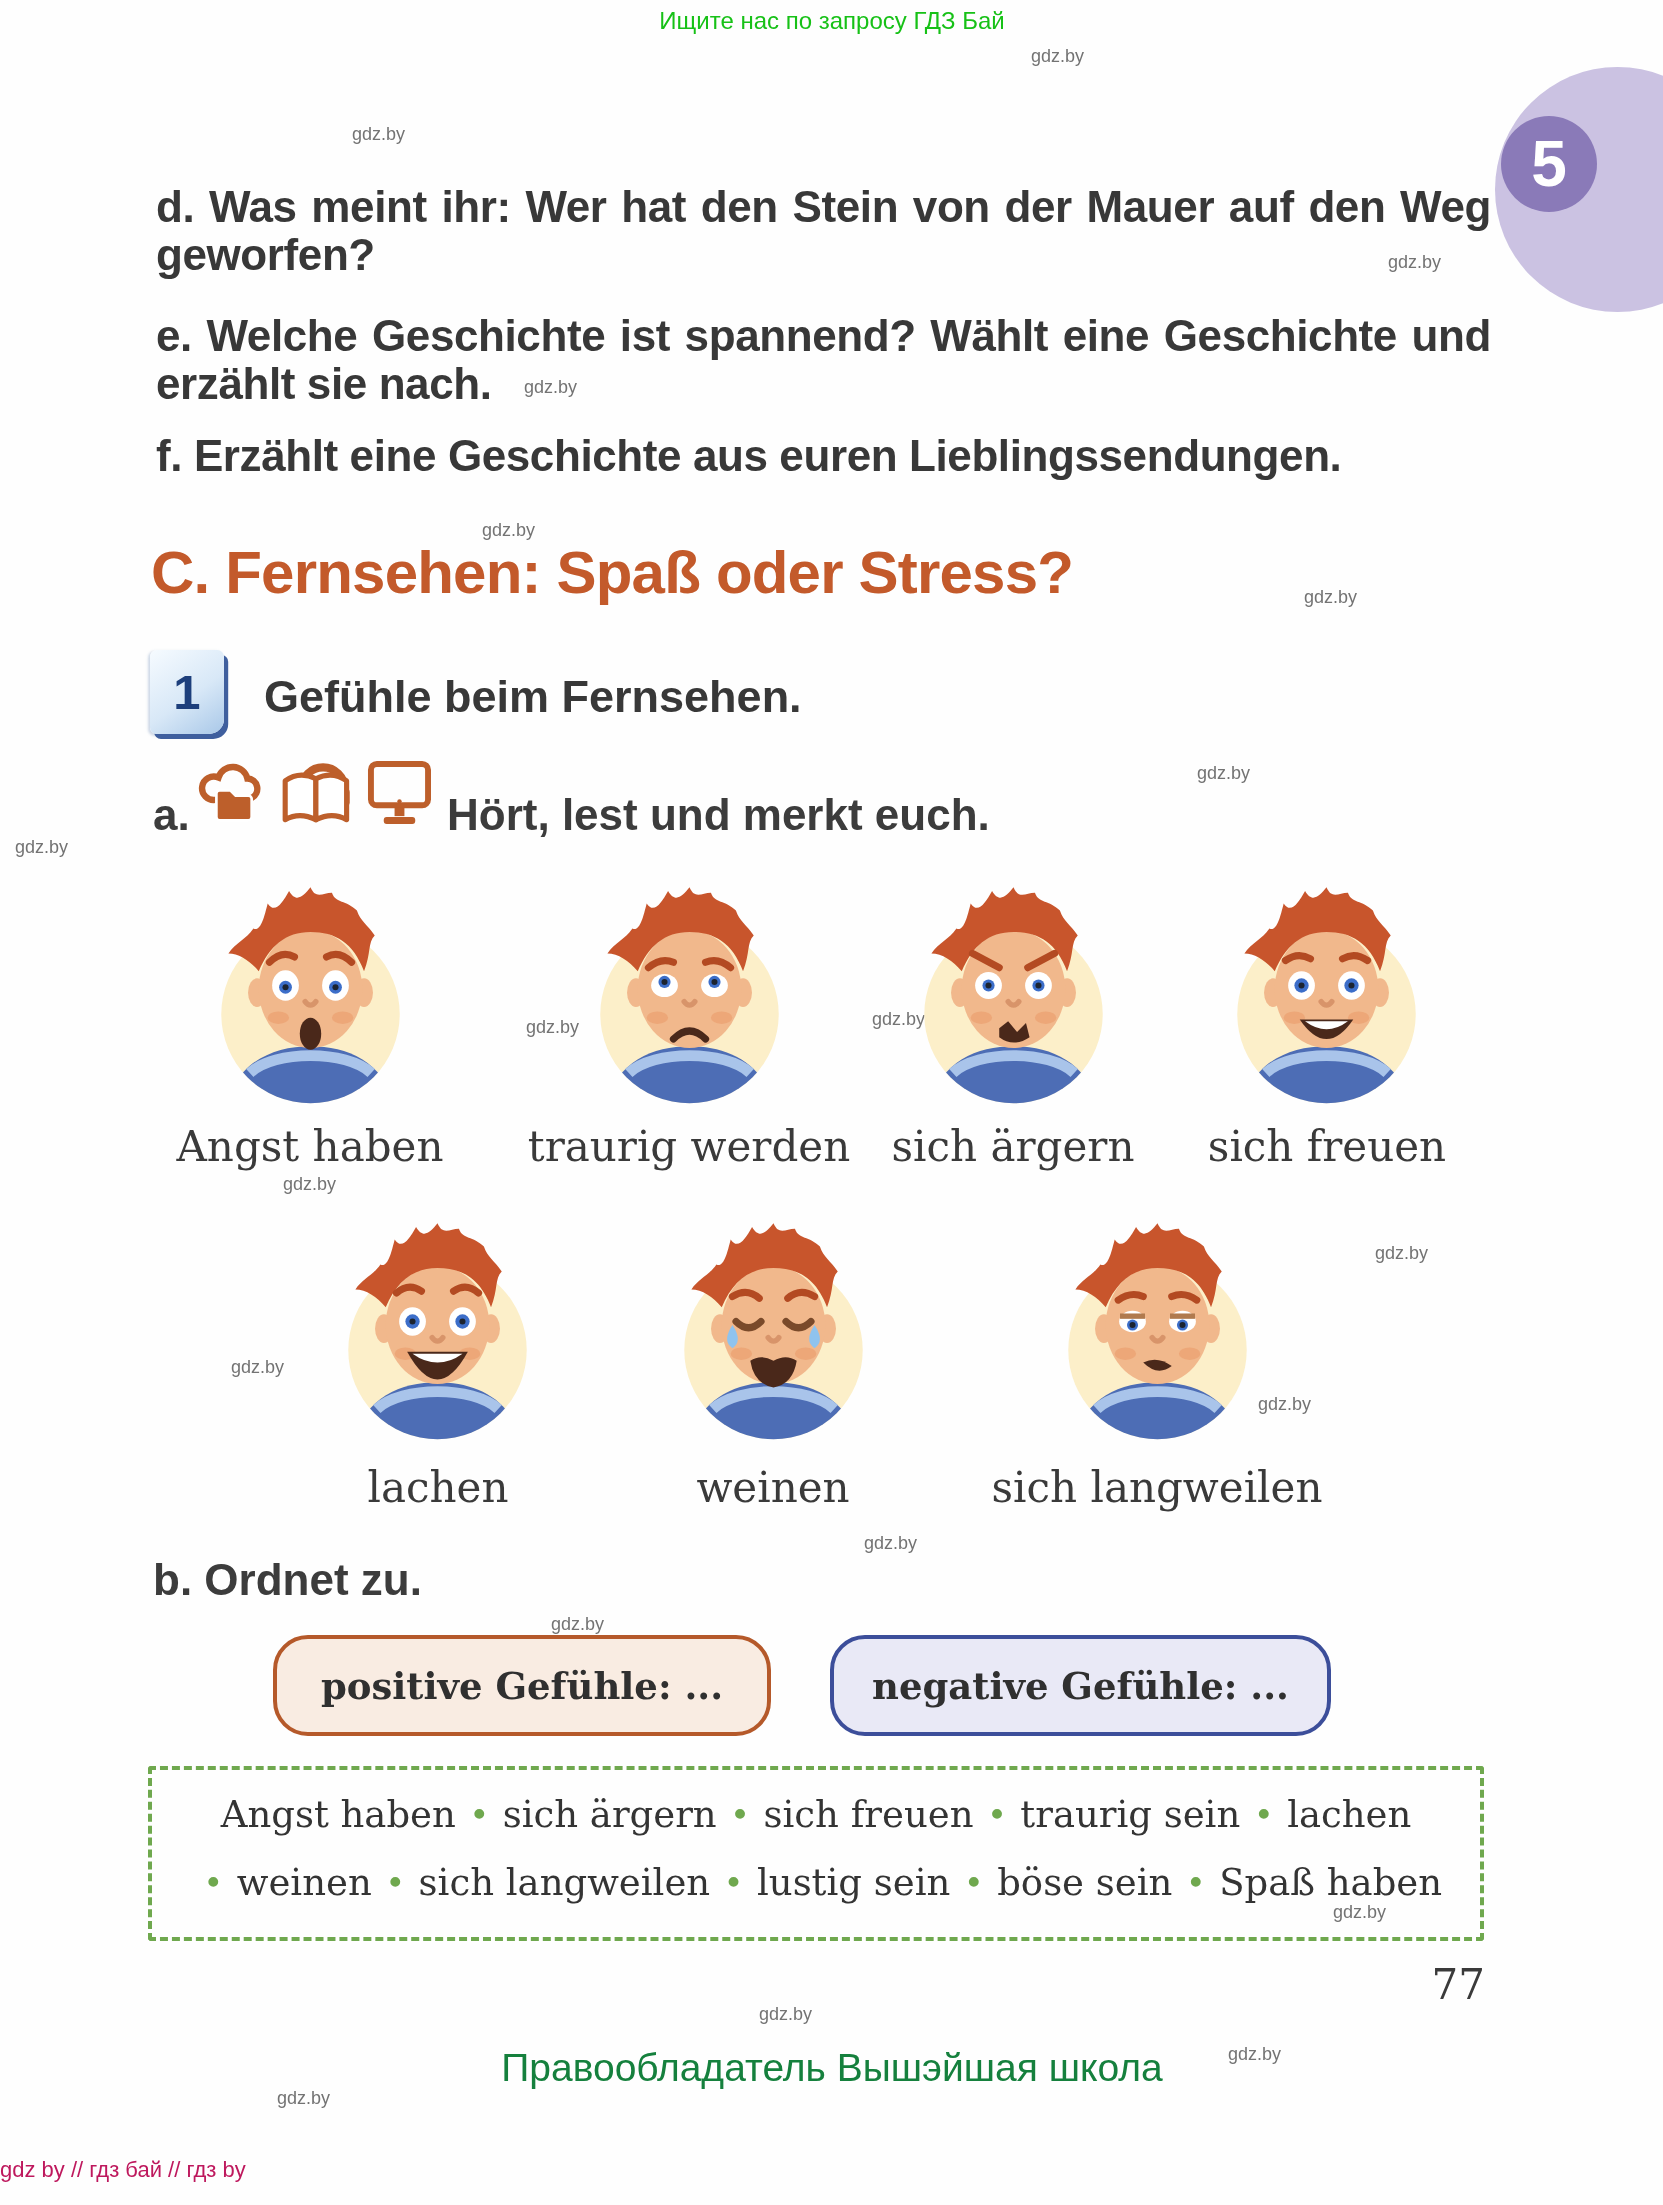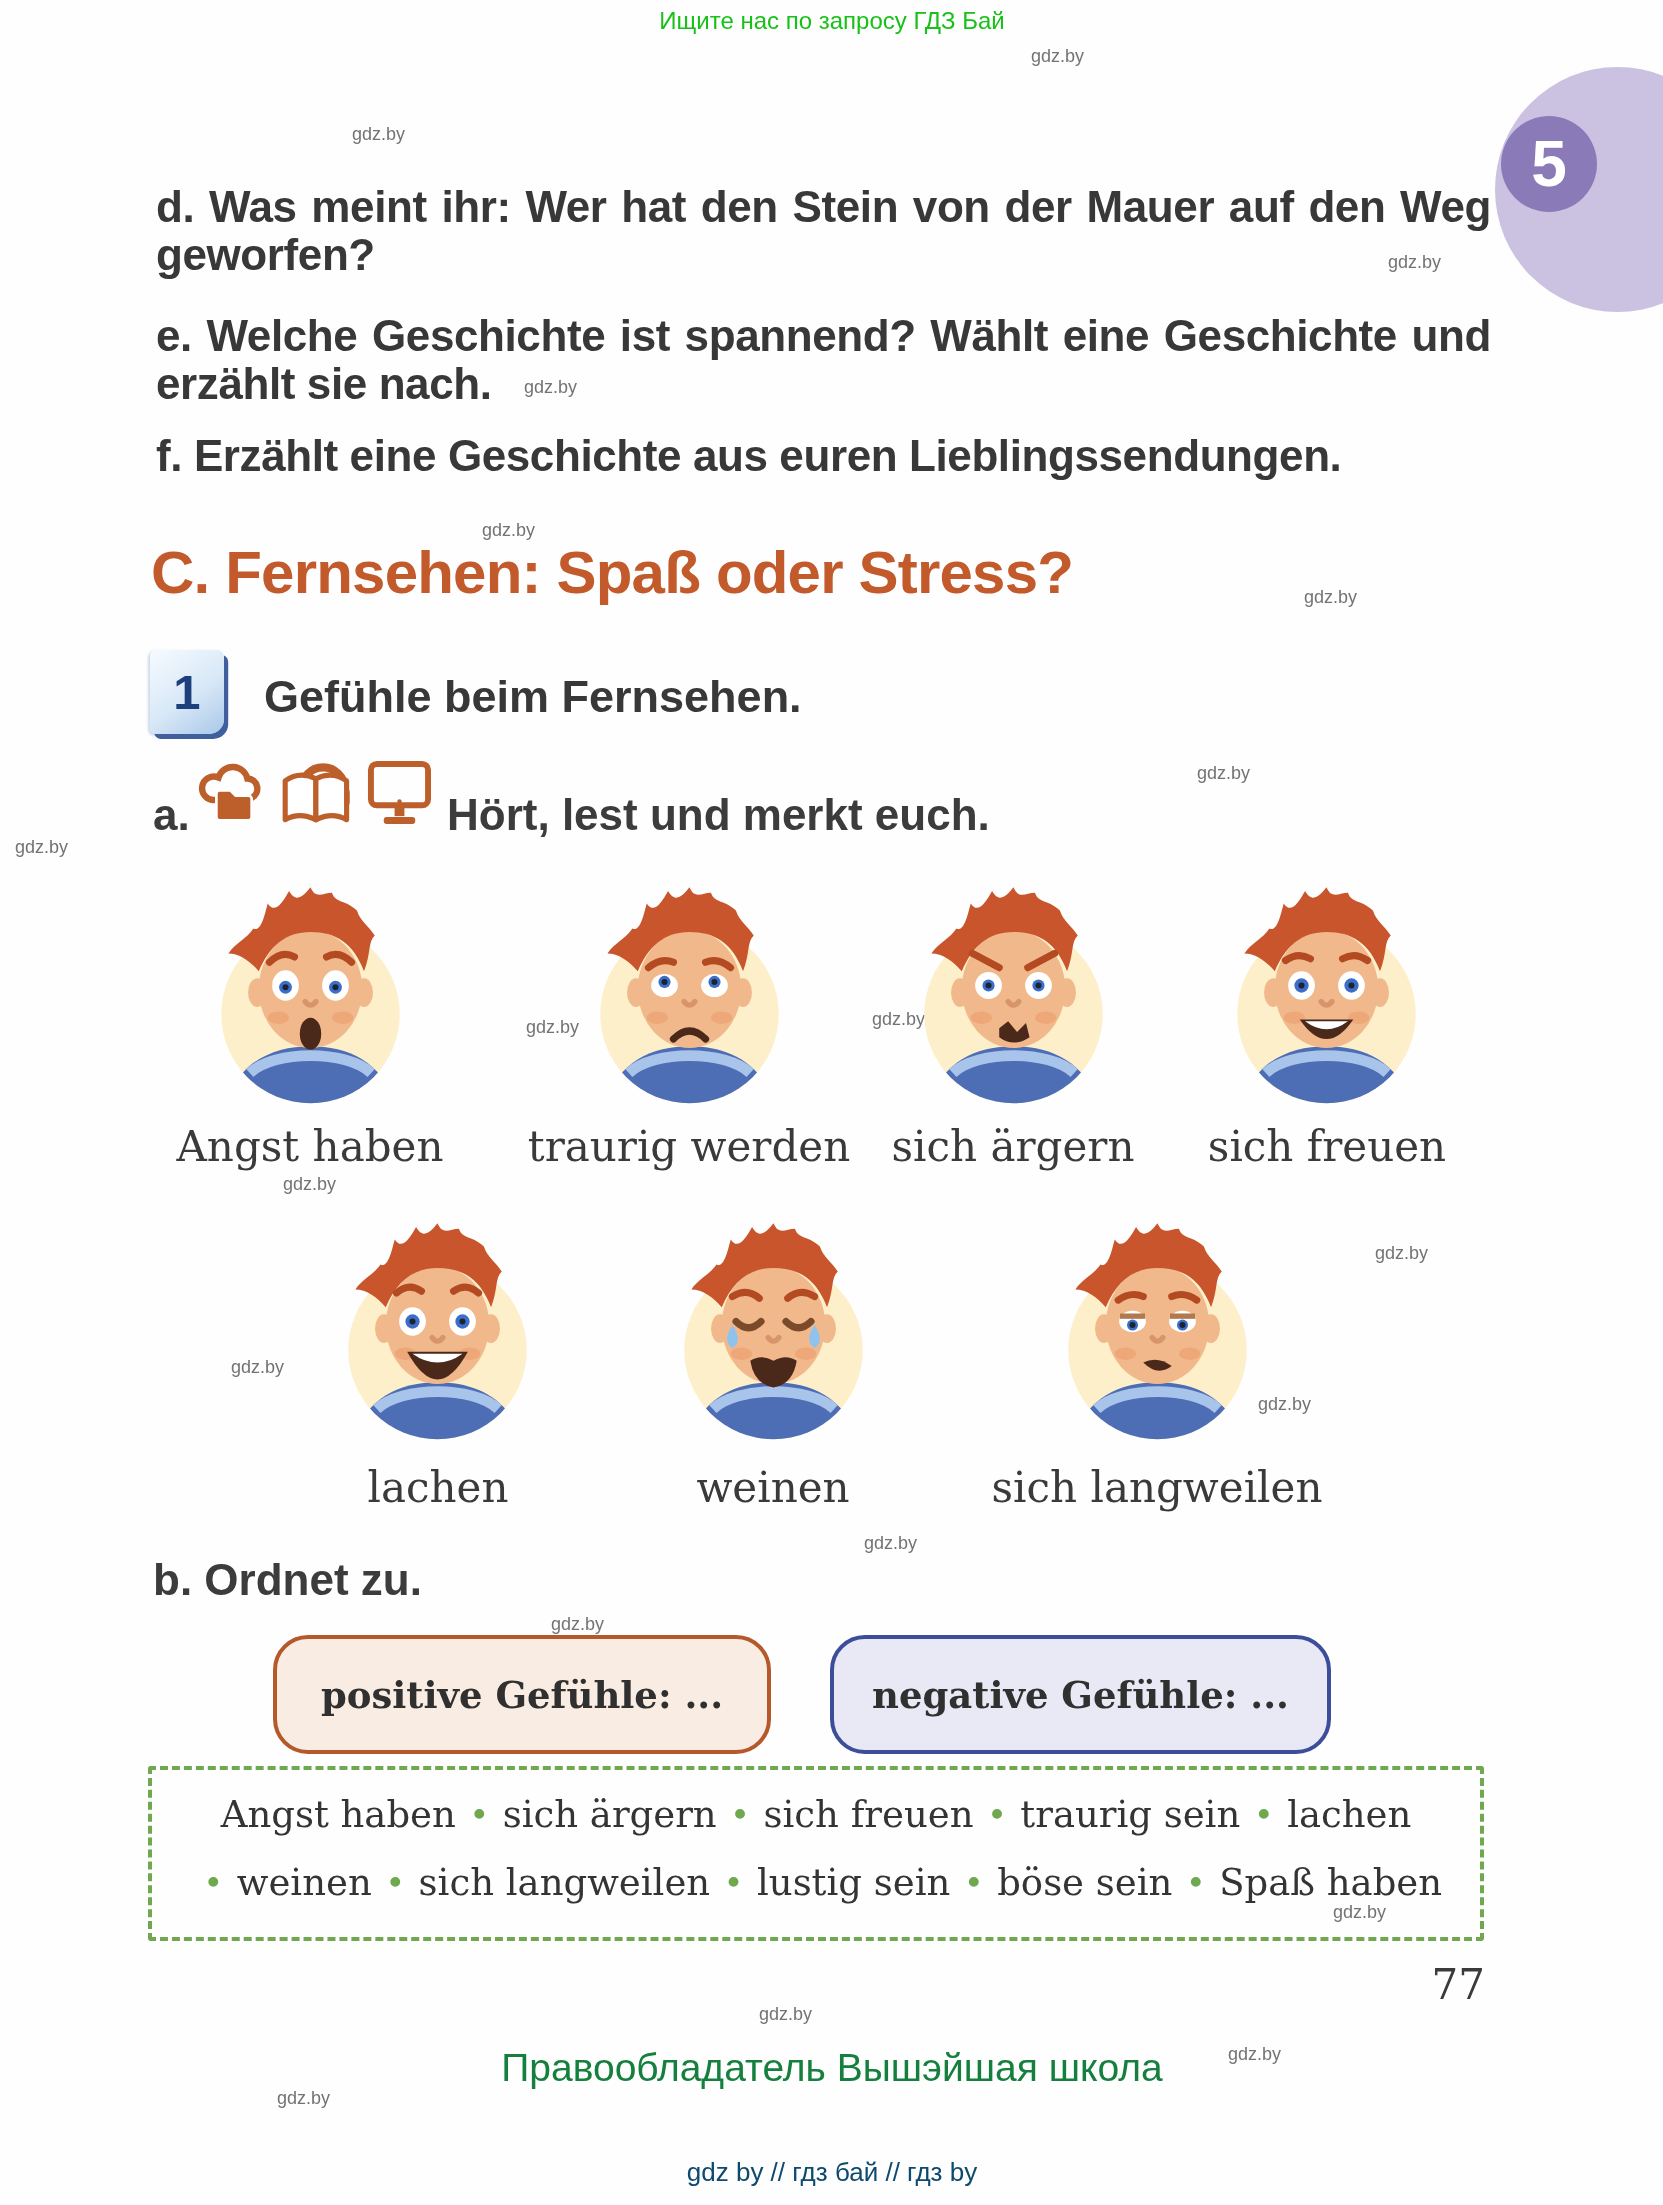--- a/index.html
+++ b/index.html
@@ -48,40 +48,40 @@
   .face{position:absolute;width:215px;margin:0;}
   .face svg{width:215px;height:232px;display:block;}
   .face-label{position:absolute;white-space:nowrap;transform:translateX(-50%);
               font-family:"DejaVu Serif","Liberation Serif",serif;
               font-size:42px;color:#3a3a3a;}
 
   
   #task1b{position:absolute;left:153px;top:1555px;font-size:44px;font-weight:600;}
 
   
-  .sortbox{position:absolute;top:1635px;height:119px;border-radius:35px;box-sizing:border-box;
+  .sortbox{position:absolute;top:1635px;height:101px;border-radius:35px;box-sizing:border-box;
            display:flex;align-items:center;justify-content:center;
            font-family:"DejaVu Serif","Liberation Serif",serif;font-weight:bold;font-size:37px;color:#303030;}
   #box-positive{left:273px;width:498px;background:#f9ece2;border:4.2px solid #b5592a;}
   #box-negative{left:830px;width:501px;background:#e9e9f6;border:4.2px solid #3c4e9a;}
 
   
   #wordbank{position:absolute;left:148px;top:1766px;width:1336px;height:175px;box-sizing:border-box;
             border:4.2px dashed #6fa84e;border-radius:3.4px;text-align:center;}
   .wline{margin-top:22px;font-family:"DejaVu Serif","Liberation Serif",serif;
          font-size:37px;color:#343434;line-height:1.25;}
   .wline .dot{color:#6fa84e;margin:0 13.4px;font-size:34px;}
 
   
   #pagenum{position:absolute;left:1384px;top:1960px;width:101px;text-align:right;
            font-family:"DejaVu Serif","Liberation Serif",serif;font-size:42px;color:#3a3a3a;}
   #rights{position:absolute;left:0;top:2046px;width:100%;text-align:center;
           font-size:39px;color:#15803d;}
-  #links{position:absolute;left:0;top:2157px;width:100%;text-align:center;
-         font-size:26px;color:#0c4a6e;text-decoration:none;cursor:pointer;}
+  #links{position:absolute;left:0;top:2157px;width:100%;text-align:left;
+         font-size:22px;color:#be185d;text-decoration:none;cursor:pointer;}
 
   
   .wm{position:absolute;font-size:18px;color:#737373;white-space:nowrap;}
 </style>
 </head>
 <body>
 
 <div id="page">
 
   <div class="promo">Ищите нас по запросу ГДЗ Бай</div>

